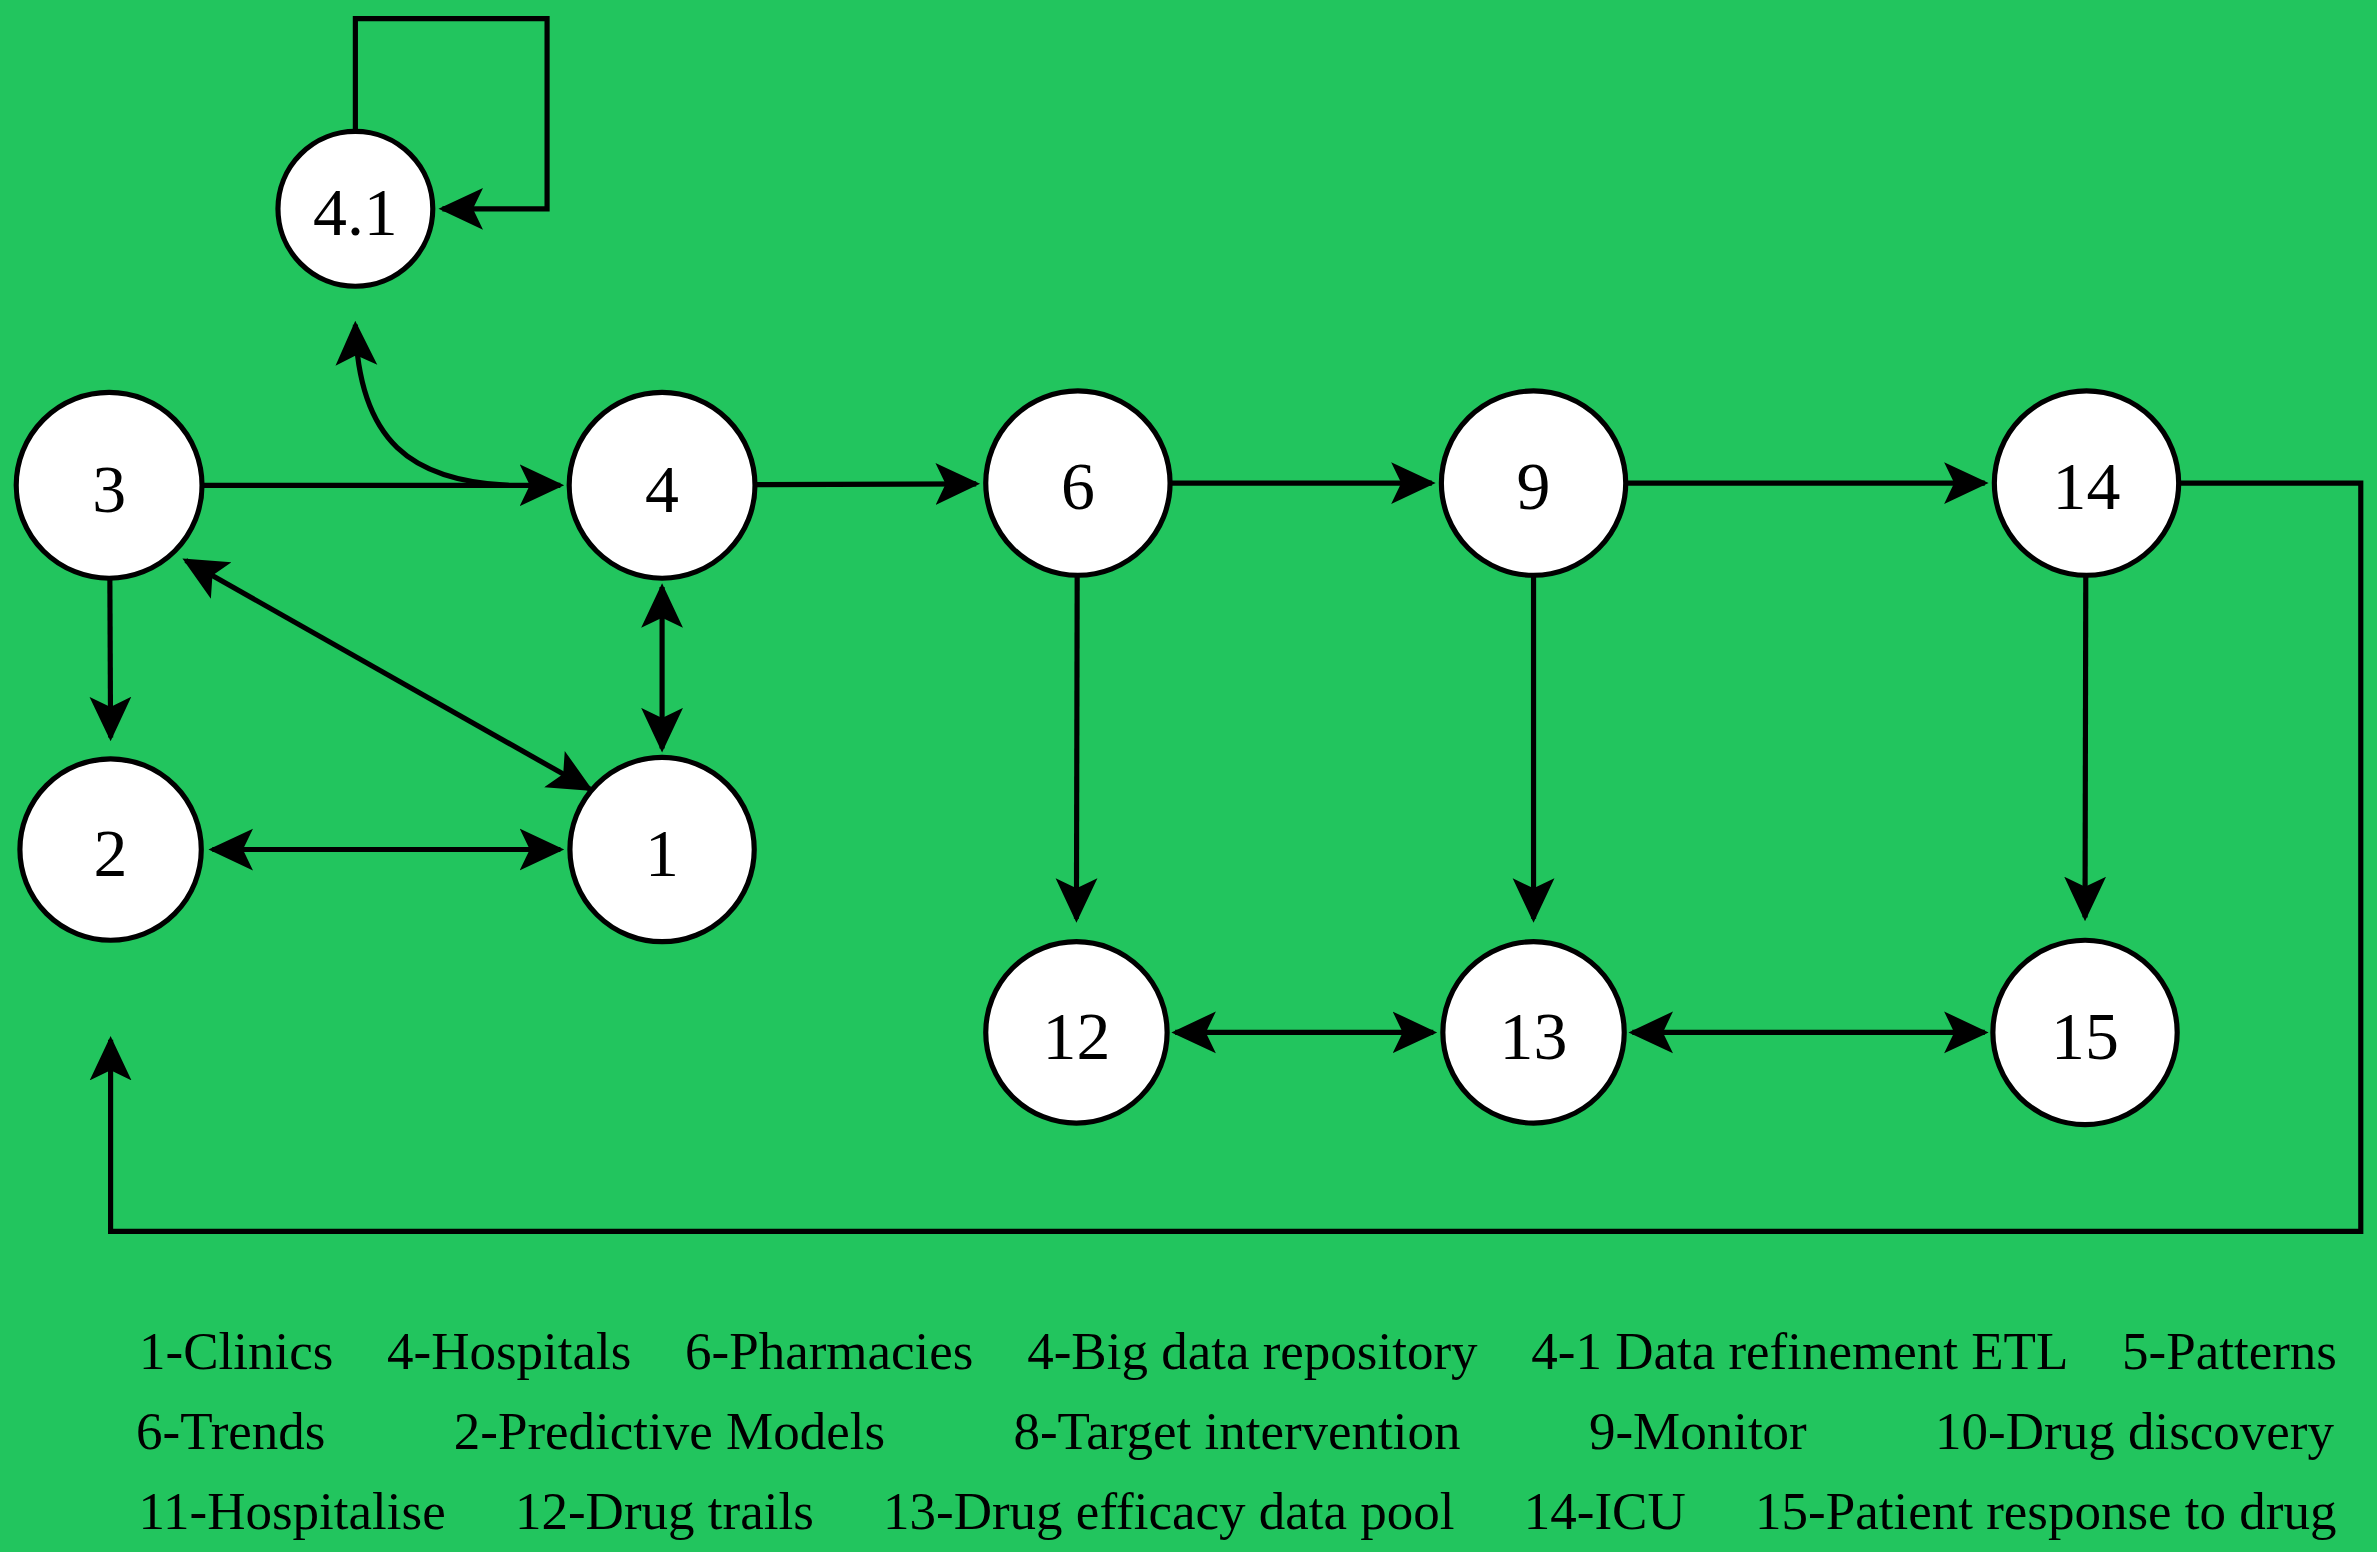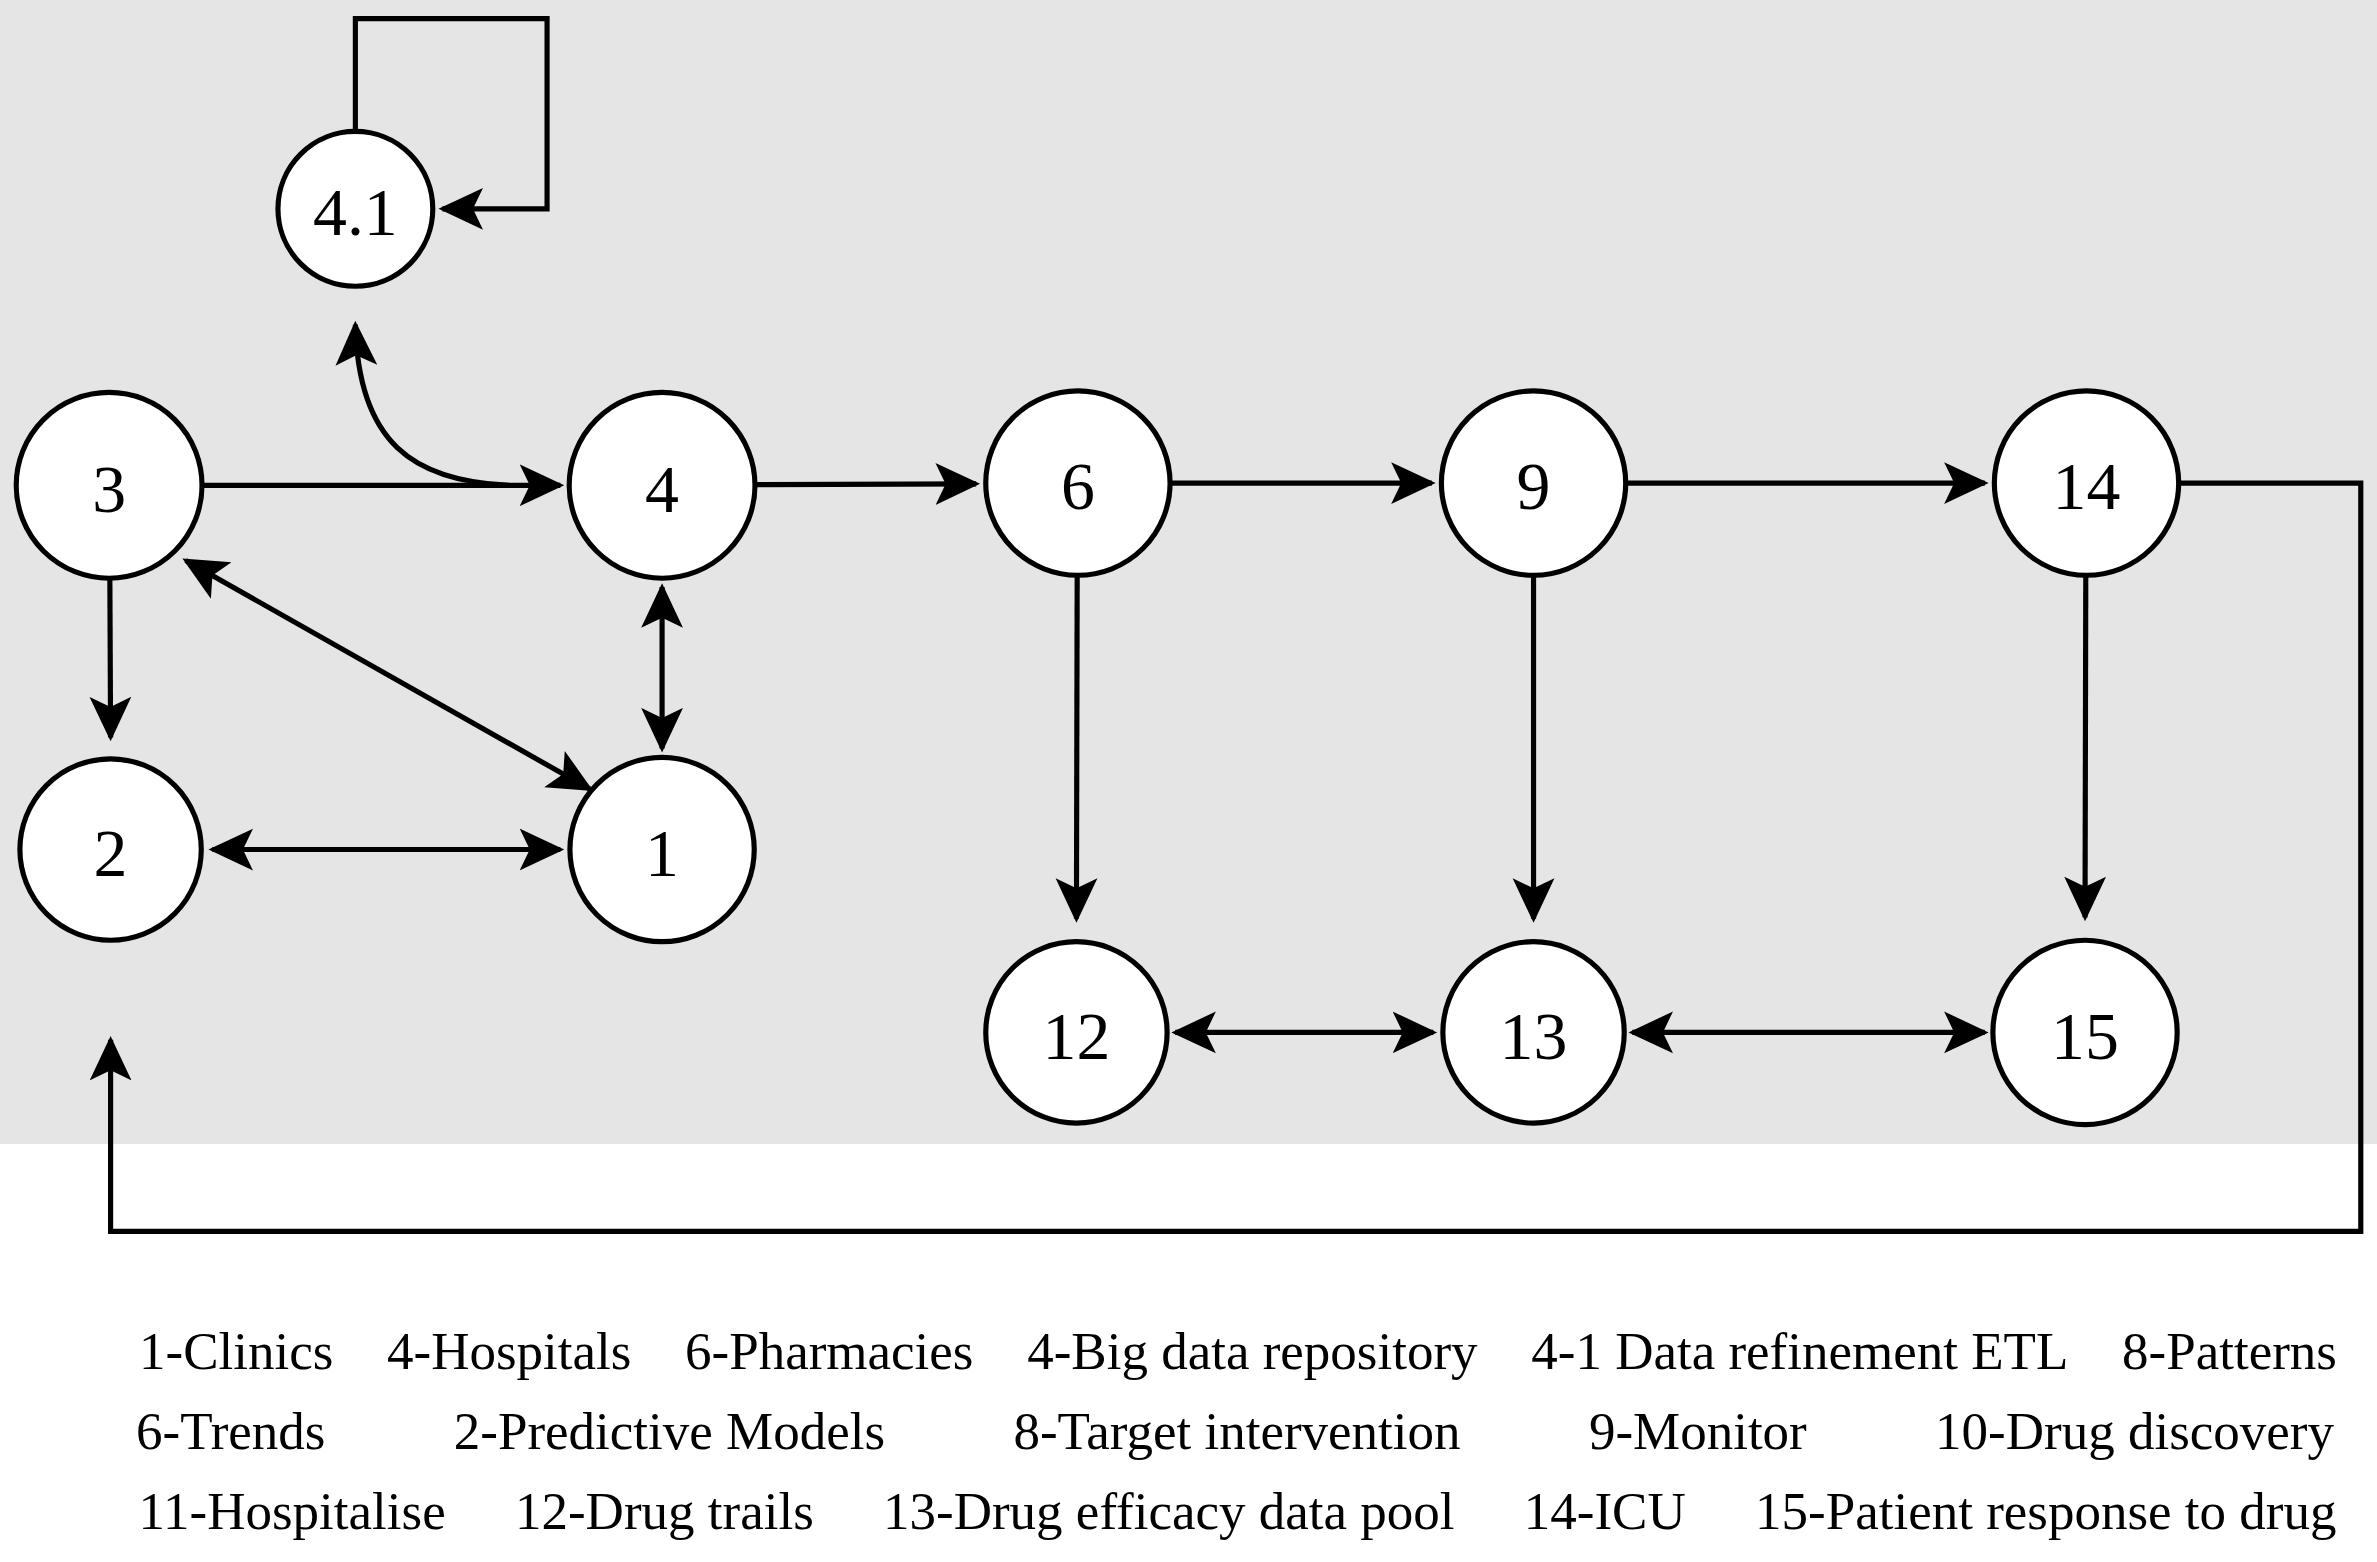--- a/index.html
+++ b/index.html
@@ -10,22 +10,22 @@
   body {
     width: 2377px;
     height: 1563px;
     font-family: "Liberation Serif", "DejaVu Serif", serif;
     color: #000000;
     overflow: hidden;
   }
   #stage {
     position: relative;
     width: 2377px;
-    height: 1144px;
-    background: #e5e5e5;
+    height: 1552px;
+    background: #22c55e;
   }
   #graph {
     position: absolute;
     left: 0;
     top: 0;
     width: 2377px;
     height: 1298px;
   }
   .node-circle {
     fill: #ffffff;
@@ -176,21 +176,21 @@
     </g>
   </svg>
 
   <div class="legend">
     <div class="legend-row r1">
       <span class="legend-item">1-Clinics</span>
       <span class="legend-item">4-Hospitals</span>
       <span class="legend-item">6-Pharmacies</span>
       <span class="legend-item">4-Big data repository</span>
       <span class="legend-item">4-1 Data refinement ETL</span>
-      <span class="legend-item">8-Patterns</span>
+      <span class="legend-item">5-Patterns</span>
     </div>
     <div class="legend-row r2">
       <span class="legend-item">6-Trends</span>
       <span class="legend-item">2-Predictive Models</span>
       <span class="legend-item">8-Target intervention</span>
       <span class="legend-item">9-Monitor</span>
       <span class="legend-item">10-Drug discovery</span>
     </div>
     <div class="legend-row r3">
       <span class="legend-item">11-Hospitalise</span>

